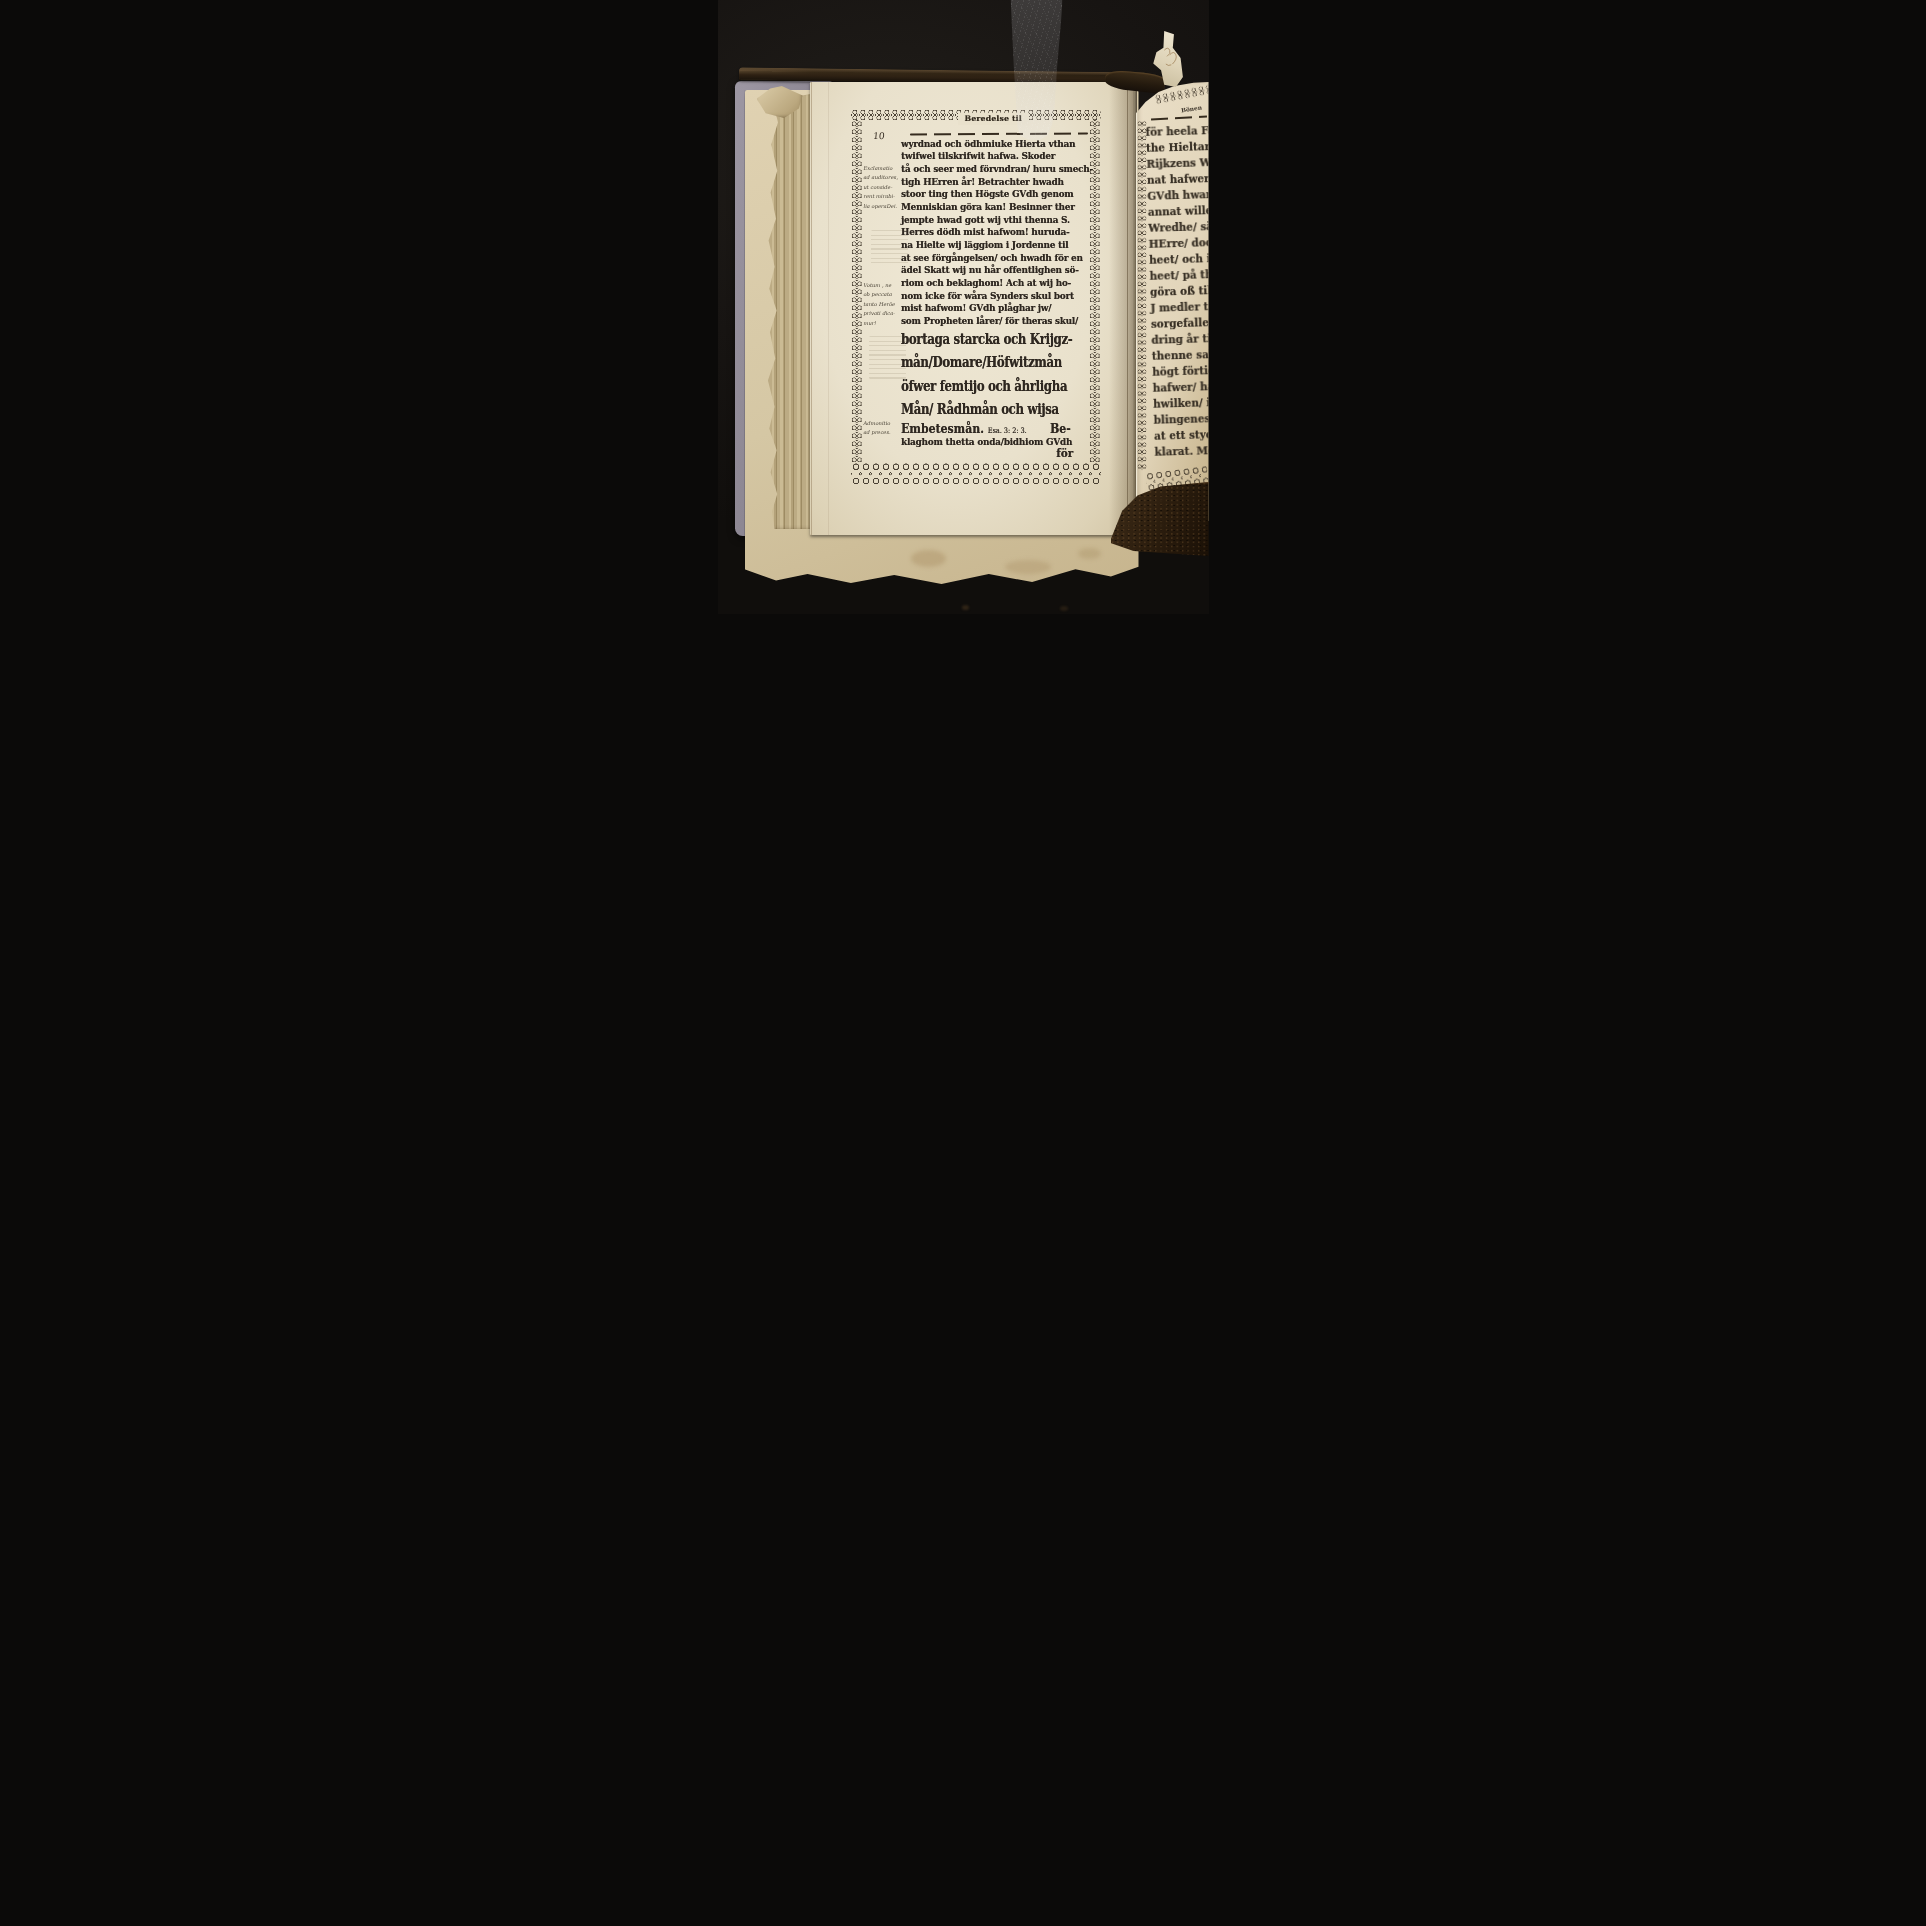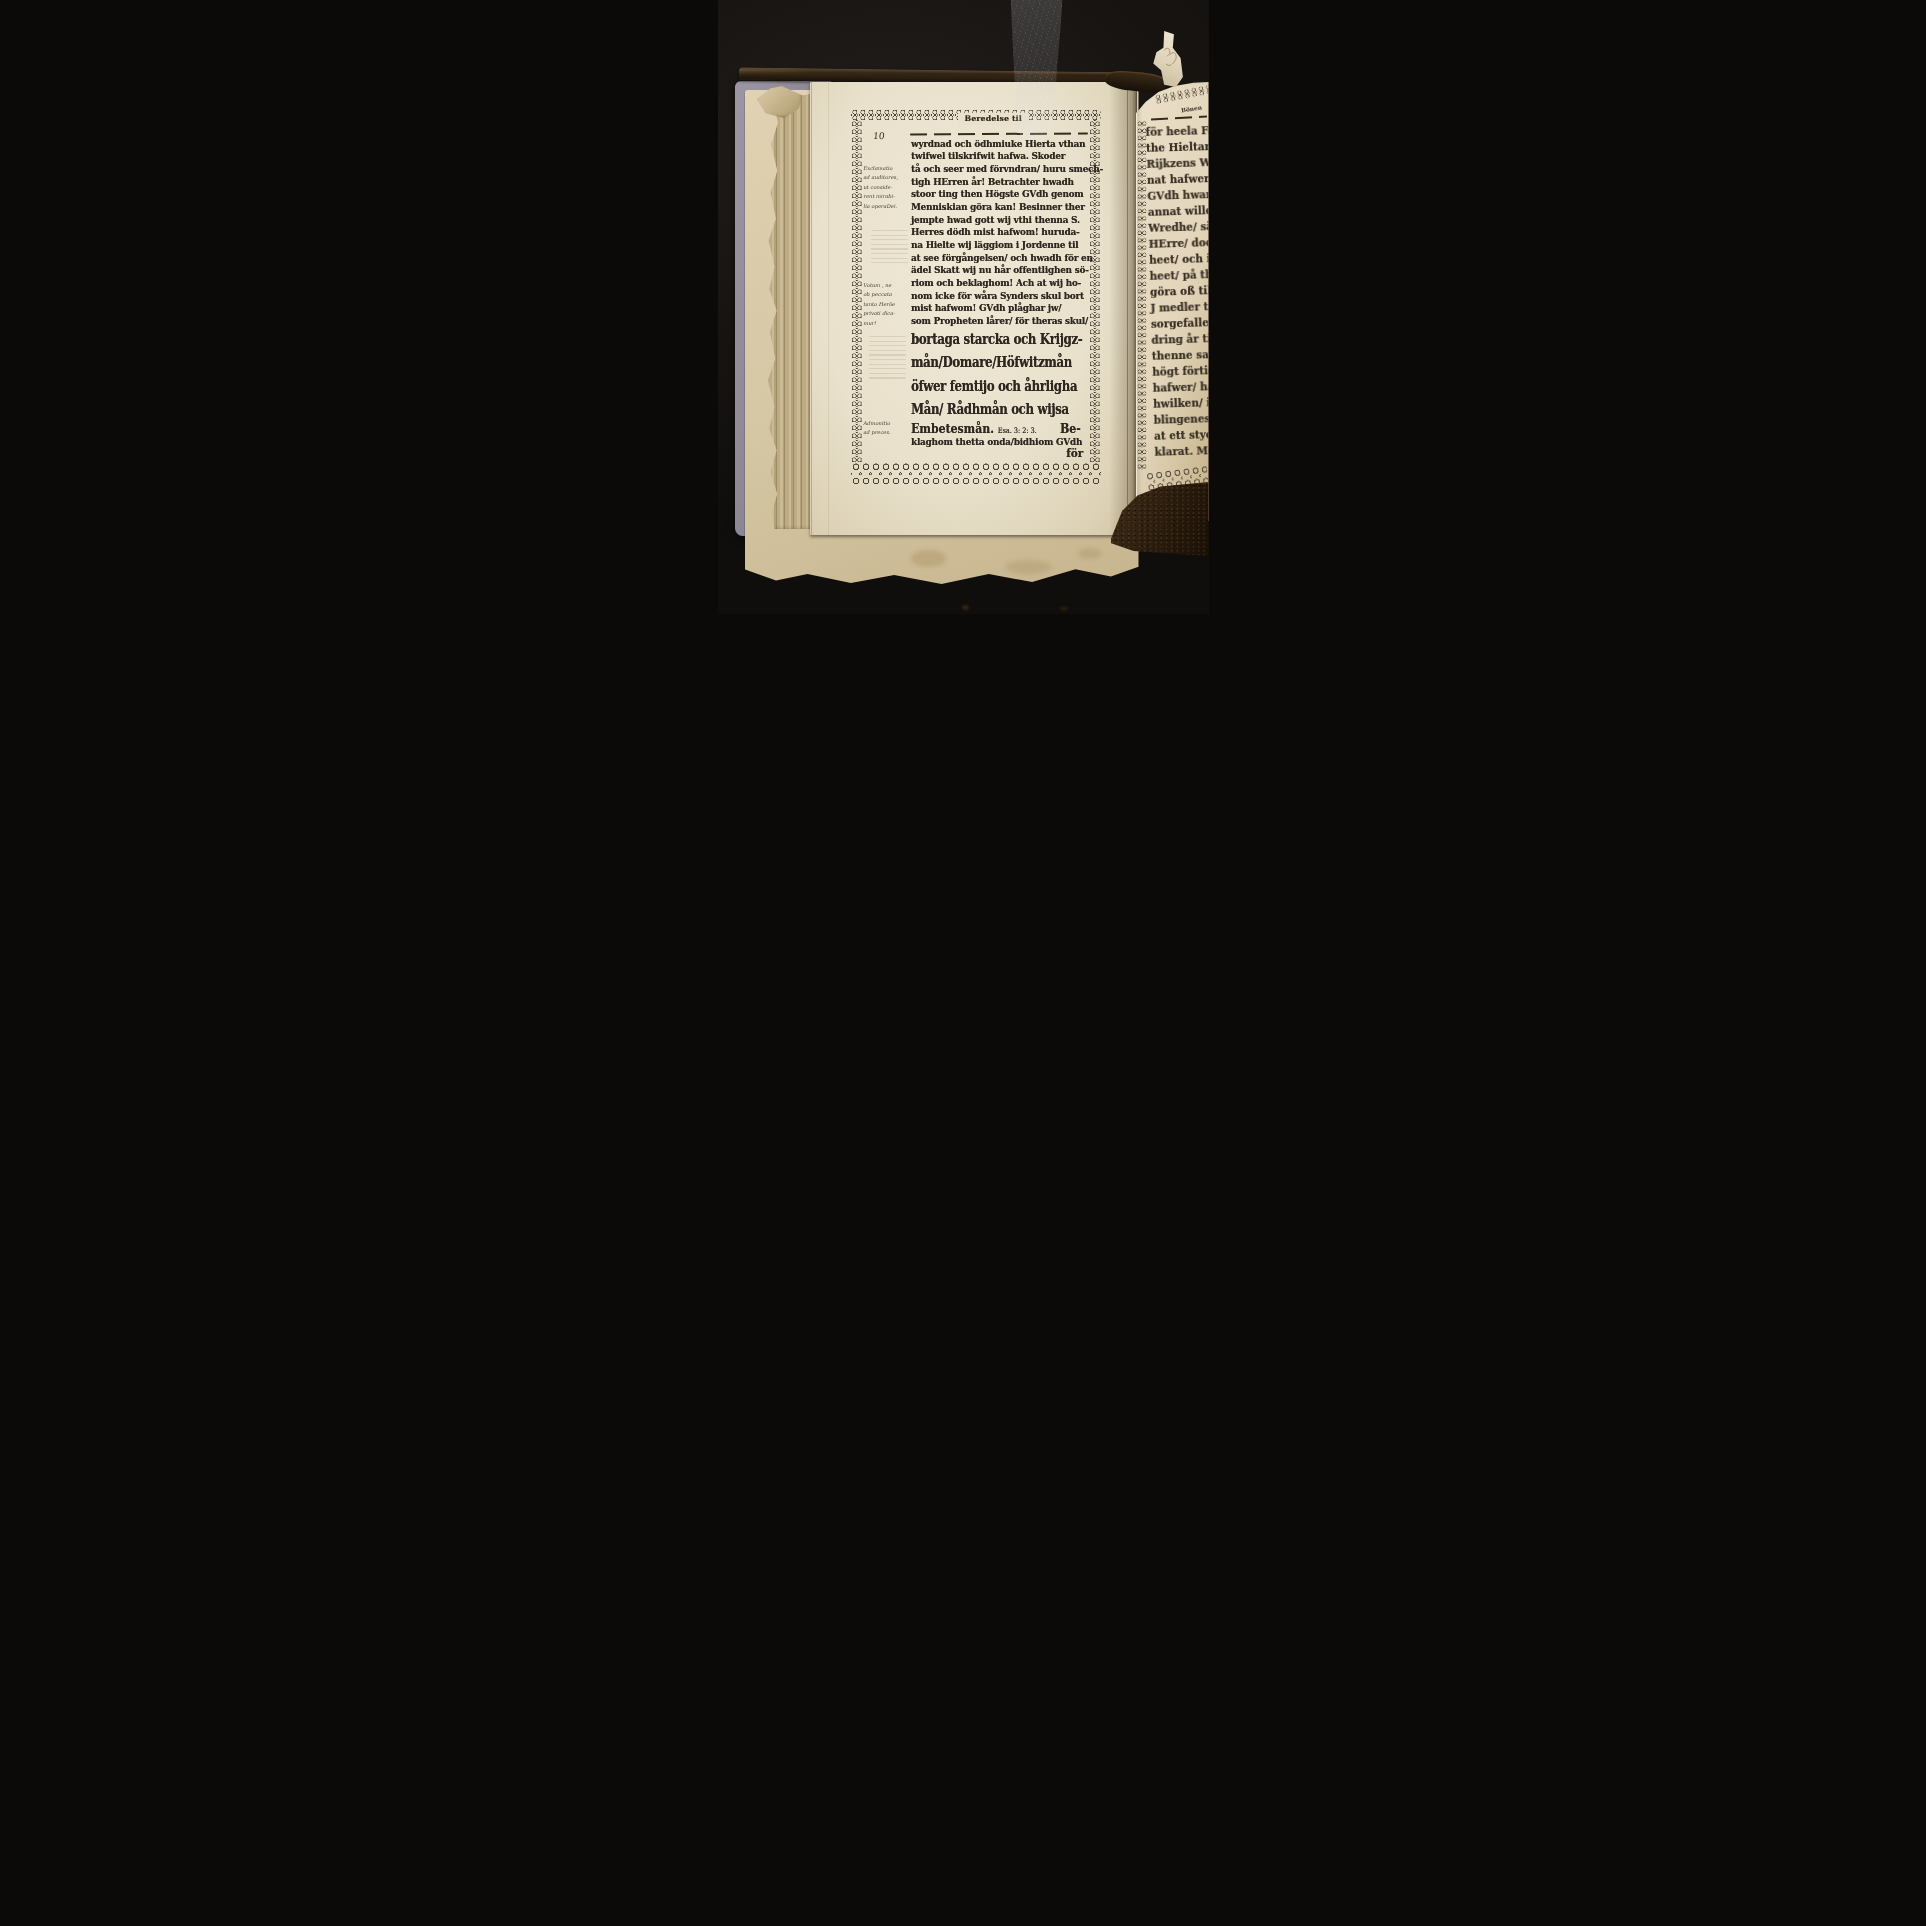--- a/index.html
+++ b/index.html
@@ -85,21 +85,21 @@
   .folio{position:absolute;left:22.3px;top:21px;font-size:9.2px;color:#3a3127;transform:skewX(-6deg);}
   .dashes{background-image:repeating-linear-gradient(90deg,#352b1e 0 17px,transparent 17px 24px);}
   .main-dash{position:absolute;left:59px;top:24px;width:178px;height:1.5px;transform:rotate(-.4deg);border-radius:0.8px;}
   .col-rule{position:absolute;left:55px;top:22px;width:0.8px;height:329px;
     background:linear-gradient(180deg,rgba(50,42,32,.95),rgba(50,42,32,.7));}
 
   .margin-note{position:absolute;left:13px;width:44px;font-style:italic;font-size:5.2px;
     line-height:9.4px;color:#463f33;}
   .n1{top:55px;} .n2{top:172px;} .n3{top:310px;}
 
-  .body-col{position:absolute;left:60px;top:28.5px;width:178px;}
+  .body-col{position:absolute;left:50px;top:28.5px;width:178px;}
   .bl,.xl,.mixed,.catch{font-weight:bold;color:#2e2720;text-shadow:0.2px 0.1px 0 rgba(46,39,32,.75);}
   .bl{height:12.7px;line-height:12.7px;font-size:10px;letter-spacing:-0.2px;white-space:nowrap;
     transform:scaleX(.88);transform-origin:0 50%;}
   .xl{height:23.5px;line-height:23.5px;font-size:14.3px;letter-spacing:-0.4px;white-space:nowrap;
     transform:scaleX(.82);transform-origin:0 50%;}
   .mixed{height:14.6px;line-height:14.6px;white-space:nowrap;display:flex;align-items:baseline;
     width:212px;transform:scaleX(.84);transform-origin:0 50%;}
   .mixed .big{font-size:13px;}
   .mixed .cite{font-size:7.7px;font-weight:normal;letter-spacing:0;margin-left:4.6px;}
   .mixed .end{margin-left:auto;margin-right:10px;}

